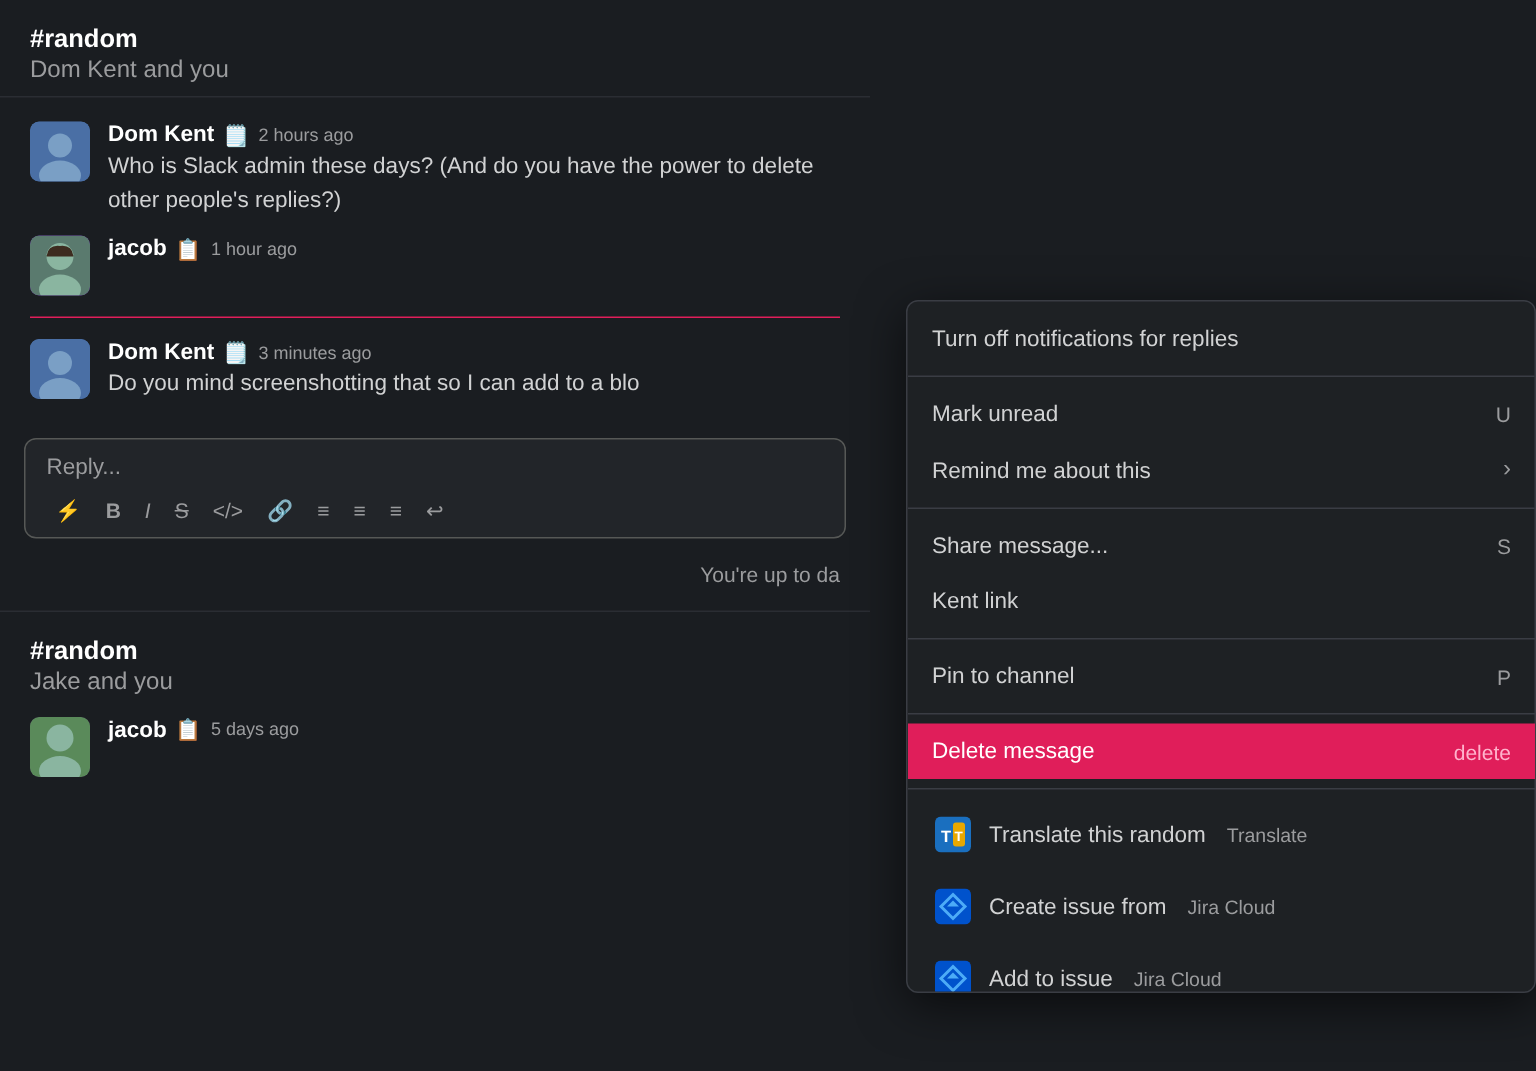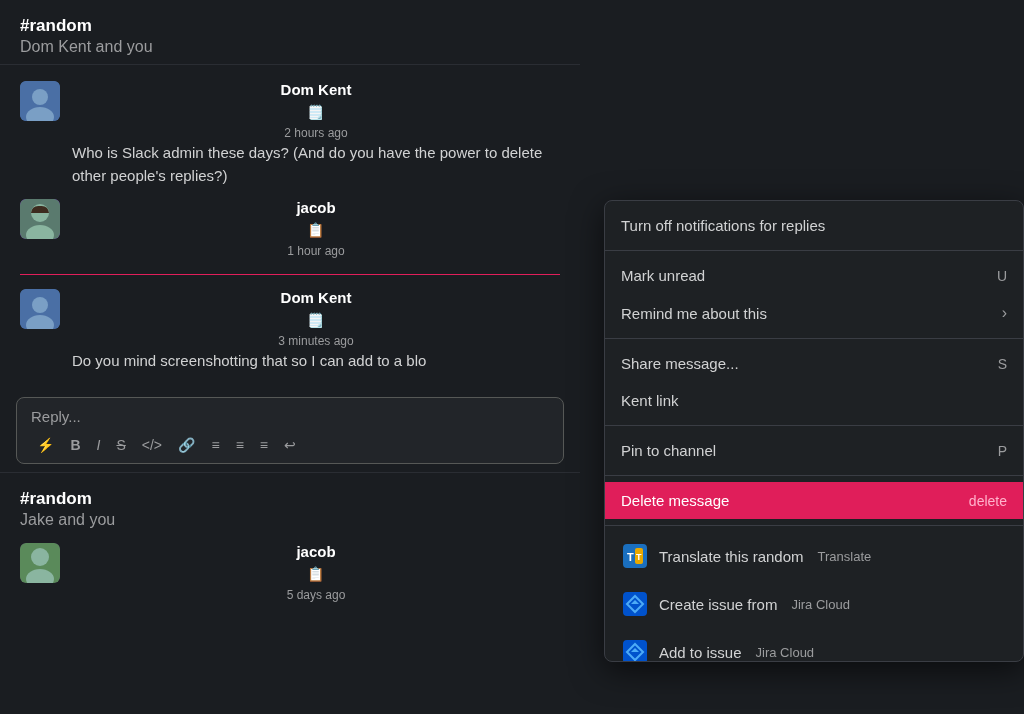--- a/index.html
+++ b/index.html
@@ -71,21 +71,20 @@
 
     .message-content {
       flex: 1;
     }
 
     .message-header {
       display: flex;
       align-items: center;
       gap: 6px;
       margin-bottom: 2px;
-      flex-direction: column;
     }
 
     .username {
       font-weight: 700;
       color: #fff;
       font-size: 15px;
     }
 
     .emoji-badge {
       font-size: 14px;
@@ -368,20 +367,23 @@
         <div class="toolbar-btn" style="text-decoration:line-through">S</div>
         <div class="toolbar-btn">&lt;/&gt;</div>
         <div class="toolbar-btn">🔗</div>
         <div class="toolbar-btn">≡</div>
         <div class="toolbar-btn">≡</div>
         <div class="toolbar-btn">≡</div>
         <div class="toolbar-btn">↩</div>
       </div>
     </div>
 
+    <div class="up-to-date">
+      <span>You're up to da</span>
+    </div>
 
     <div class="second-channel">
       <div class="channel-name">#random</div>
       <div class="channel-subtitle">Jake and you</div>
     </div>
 
     <div class="message">
       <div class="avatar">
         <svg width="40" height="40" viewBox="0 0 40 40">
           <rect width="40" height="40" fill="#5a8a5a" rx="6"></rect>

